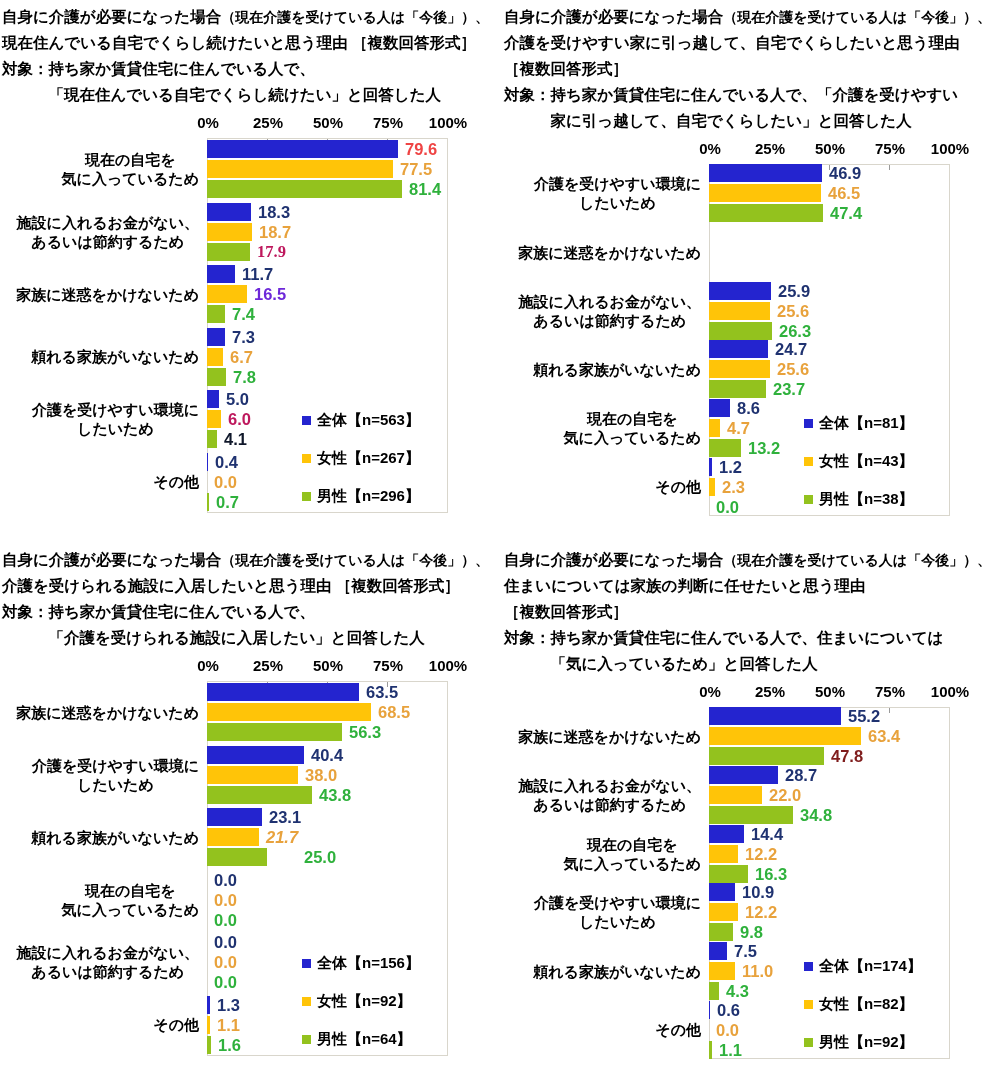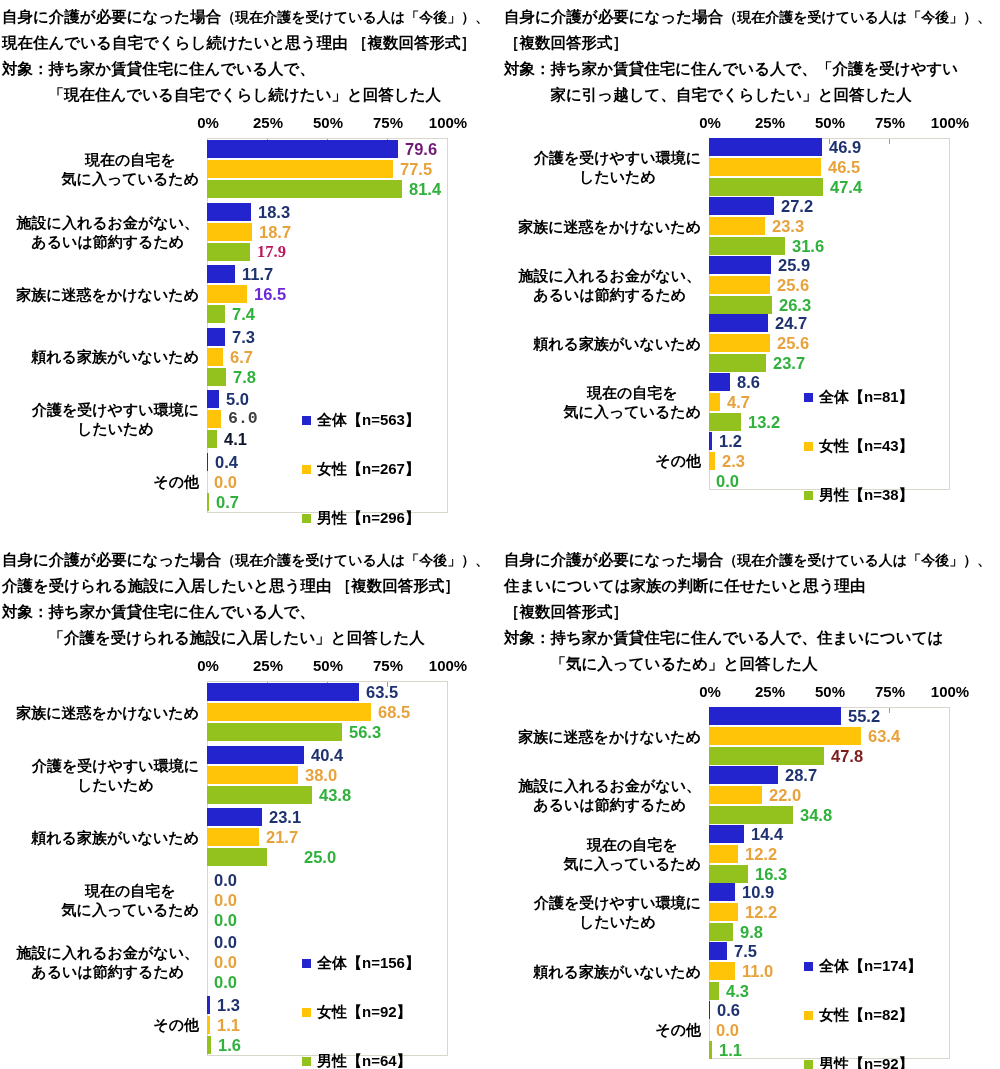--- a/index.html
+++ b/index.html
@@ -19,21 +19,21 @@
   .plot-frame { position:absolute; left:205px; top:0; width:241px; border:1px solid #d9d6cc; }
   .tick { position:absolute; top:0; width:1px; height:5px; background:#9a9a9a; }
   .groups { display:flex; flex-direction:column; position:relative; }
   .group { flex:1; display:flex; align-items:center; }
   .cat { width:205px; display:flex; justify-content:flex-end; align-items:center; padding-right:8px; }
   .cat-inner { text-align:center; font-size:15px; line-height:19px; }
   .bars { width:240px; display:flex; flex-direction:column; justify-content:center; gap:2px; }
   .bar-row { display:flex; align-items:center; height:18px; }
   .bar { height:18px; flex:none; }
   .val { font-size:16.5px; line-height:18px; margin-left:7px; white-space:nowrap; }
-  .legend { position:absolute; left:300px; display:flex; flex-direction:column; gap:29px; }
+  .legend { position:absolute; left:300px; display:flex; flex-direction:column; gap:18px; }
   .legend-item { display:flex; align-items:center; gap:6px; height:20px; }
   .legend-marker { width:9px; height:9px; flex:none; }
   .legend-label { font-size:15px; white-space:nowrap; }
 </style>
 </head>
 <body>
 
 <div class="module" style="left:2px; top:4px;">
   <div class="title">
       <div class="title-line"><span class="t-main">自身に介護が必要になった場合</span><span class="t-small">（現在介護を受けている人は「今後」）、</span></div>
@@ -59,21 +59,21 @@
           <div class="group">
             <div class="cat">
               <div class="cat-inner">
                 <div>現在の自宅を</div>
                 <div>気に入っているため</div>
               </div>
             </div>
             <div class="bars">
               <div class="bar-row">
                 <div class="bar" style="width: 191px; background: rgb(36, 36, 207);"></div>
-                <span class="val" style="color: #701a75; text-align: right;">79.6</span>
+                <span class="val" style="color: #ef4444; text-align: right;">79.6</span>
               </div>
               <div class="bar-row">
                 <div class="bar" style="width: 186px; background: rgb(255, 196, 8);"></div>
                 <span class="val" style="color: rgb(232, 162, 60);">77.5</span>
               </div>
               <div class="bar-row">
                 <div class="bar" style="width: 195px; background: rgb(147, 194, 30);"></div>
                 <span class="val" style="color: rgb(47, 177, 60);">81.4</span>
               </div>
             </div>
@@ -149,21 +149,21 @@
                 <div>したいため</div>
               </div>
             </div>
             <div class="bars">
               <div class="bar-row">
                 <div class="bar" style="width: 12px; background: rgb(36, 36, 207);"></div>
                 <span class="val" style="color: rgb(31, 50, 112);">5.0</span>
               </div>
               <div class="bar-row">
                 <div class="bar" style="width: 14px; background: rgb(255, 196, 8);"></div>
-                <span class="val" style="color: #404040; font-family: Liberation Mono, monospace;">6.0</span>
+                <span class="val" style="color: #be185d;">6.0</span>
               </div>
               <div class="bar-row">
                 <div class="bar" style="width: 10px; background: rgb(147, 194, 30);"></div>
                 <span class="val" style="color: #0f172a;">4.1</span>
               </div>
             </div>
           </div>
           <div class="group">
             <div class="cat">
               <div class="cat-inner">
@@ -200,20 +200,21 @@
             <span class="legend-label">男性【n=296】</span>
           </div>
         </div>
       </div>
   </div>
 </div>
 
 <div class="module" style="left:504px; top:4px;">
   <div class="title">
       <div class="title-line"><span class="t-main">自身に介護が必要になった場合</span><span class="t-small">（現在介護を受けている人は「今後」）、</span></div>
+      <div class="title-line"><span class="t-main">介護を受けやすい家に引っ越して、自宅でくらしたいと思う理由</span></div>
       <div class="title-line"><span class="t-main">［複数回答形式］</span></div>
       <div class="title-line"><span class="t-main">対象：持ち家か賃貸住宅に住んでいる人で、「介護を受けやすい</span></div>
       <div class="title-line"><span class="t-main">　　　家に引っ越して、自宅でくらしたい」と回答した人</span></div>
     </div>
   <div class="chart">
     <div class="axis">
         <span class="axis-label" style="left: 206px;">0%</span>
         <span class="axis-label" style="left: 266px;">25%</span>
         <span class="axis-label" style="left: 326px;">50%</span>
         <span class="axis-label" style="left: 386px;">75%</span>
@@ -245,34 +246,20 @@
               <div class="bar-row">
                 <div class="bar" style="width: 114px; background: rgb(147, 194, 30);"></div>
                 <span class="val" style="color: rgb(47, 177, 60);">47.4</span>
               </div>
             </div>
           </div>
           <div class="group">
             <div class="cat">
               <div class="cat-inner">
                 <div>家族に迷惑をかけないため</div>
-              </div>
-            </div>
-            <div class="bars">
-              <div class="bar-row">
-                <div class="bar" style="width: 65px; background: rgb(36, 36, 207);"></div>
-                <span class="val" style="color: rgb(31, 50, 112);">27.2</span>
-              </div>
-              <div class="bar-row">
-                <div class="bar" style="width: 56px; background: rgb(255, 196, 8);"></div>
-                <span class="val" style="color: rgb(232, 162, 60);">23.3</span>
-              </div>
-              <div class="bar-row">
-                <div class="bar" style="width: 76px; background: rgb(147, 194, 30);"></div>
-                <span class="val" style="color: rgb(47, 177, 60);">31.6</span>
               </div>
             </div>
           </div>
           <div class="group">
             <div class="cat">
               <div class="cat-inner">
                 <div>施設に入れるお金がない、</div>
                 <div>あるいは節約するため</div>
               </div>
             </div>
@@ -445,21 +432,21 @@
                 <div>頼れる家族がいないため</div>
               </div>
             </div>
             <div class="bars">
               <div class="bar-row">
                 <div class="bar" style="width: 55px; background: rgb(36, 36, 207);"></div>
                 <span class="val" style="color: rgb(31, 50, 112);">23.1</span>
               </div>
               <div class="bar-row">
                 <div class="bar" style="width: 52px; background: rgb(255, 196, 8);"></div>
-                <span class="val" style="color: rgb(232, 162, 60);">21.7</span>
+                <span class="val" style="color: rgb(232, 162, 60); font-style: italic;">21.7</span>
               </div>
               <div class="bar-row">
                 <div class="bar" style="width: 60px; background: rgb(147, 194, 30);"></div>
                 <span class="val" style="color: rgb(47, 177, 60); margin-left: 37px;">25.0</span>
               </div>
             </div>
           </div>
           <div class="group">
             <div class="cat">
               <div class="cat-inner">

